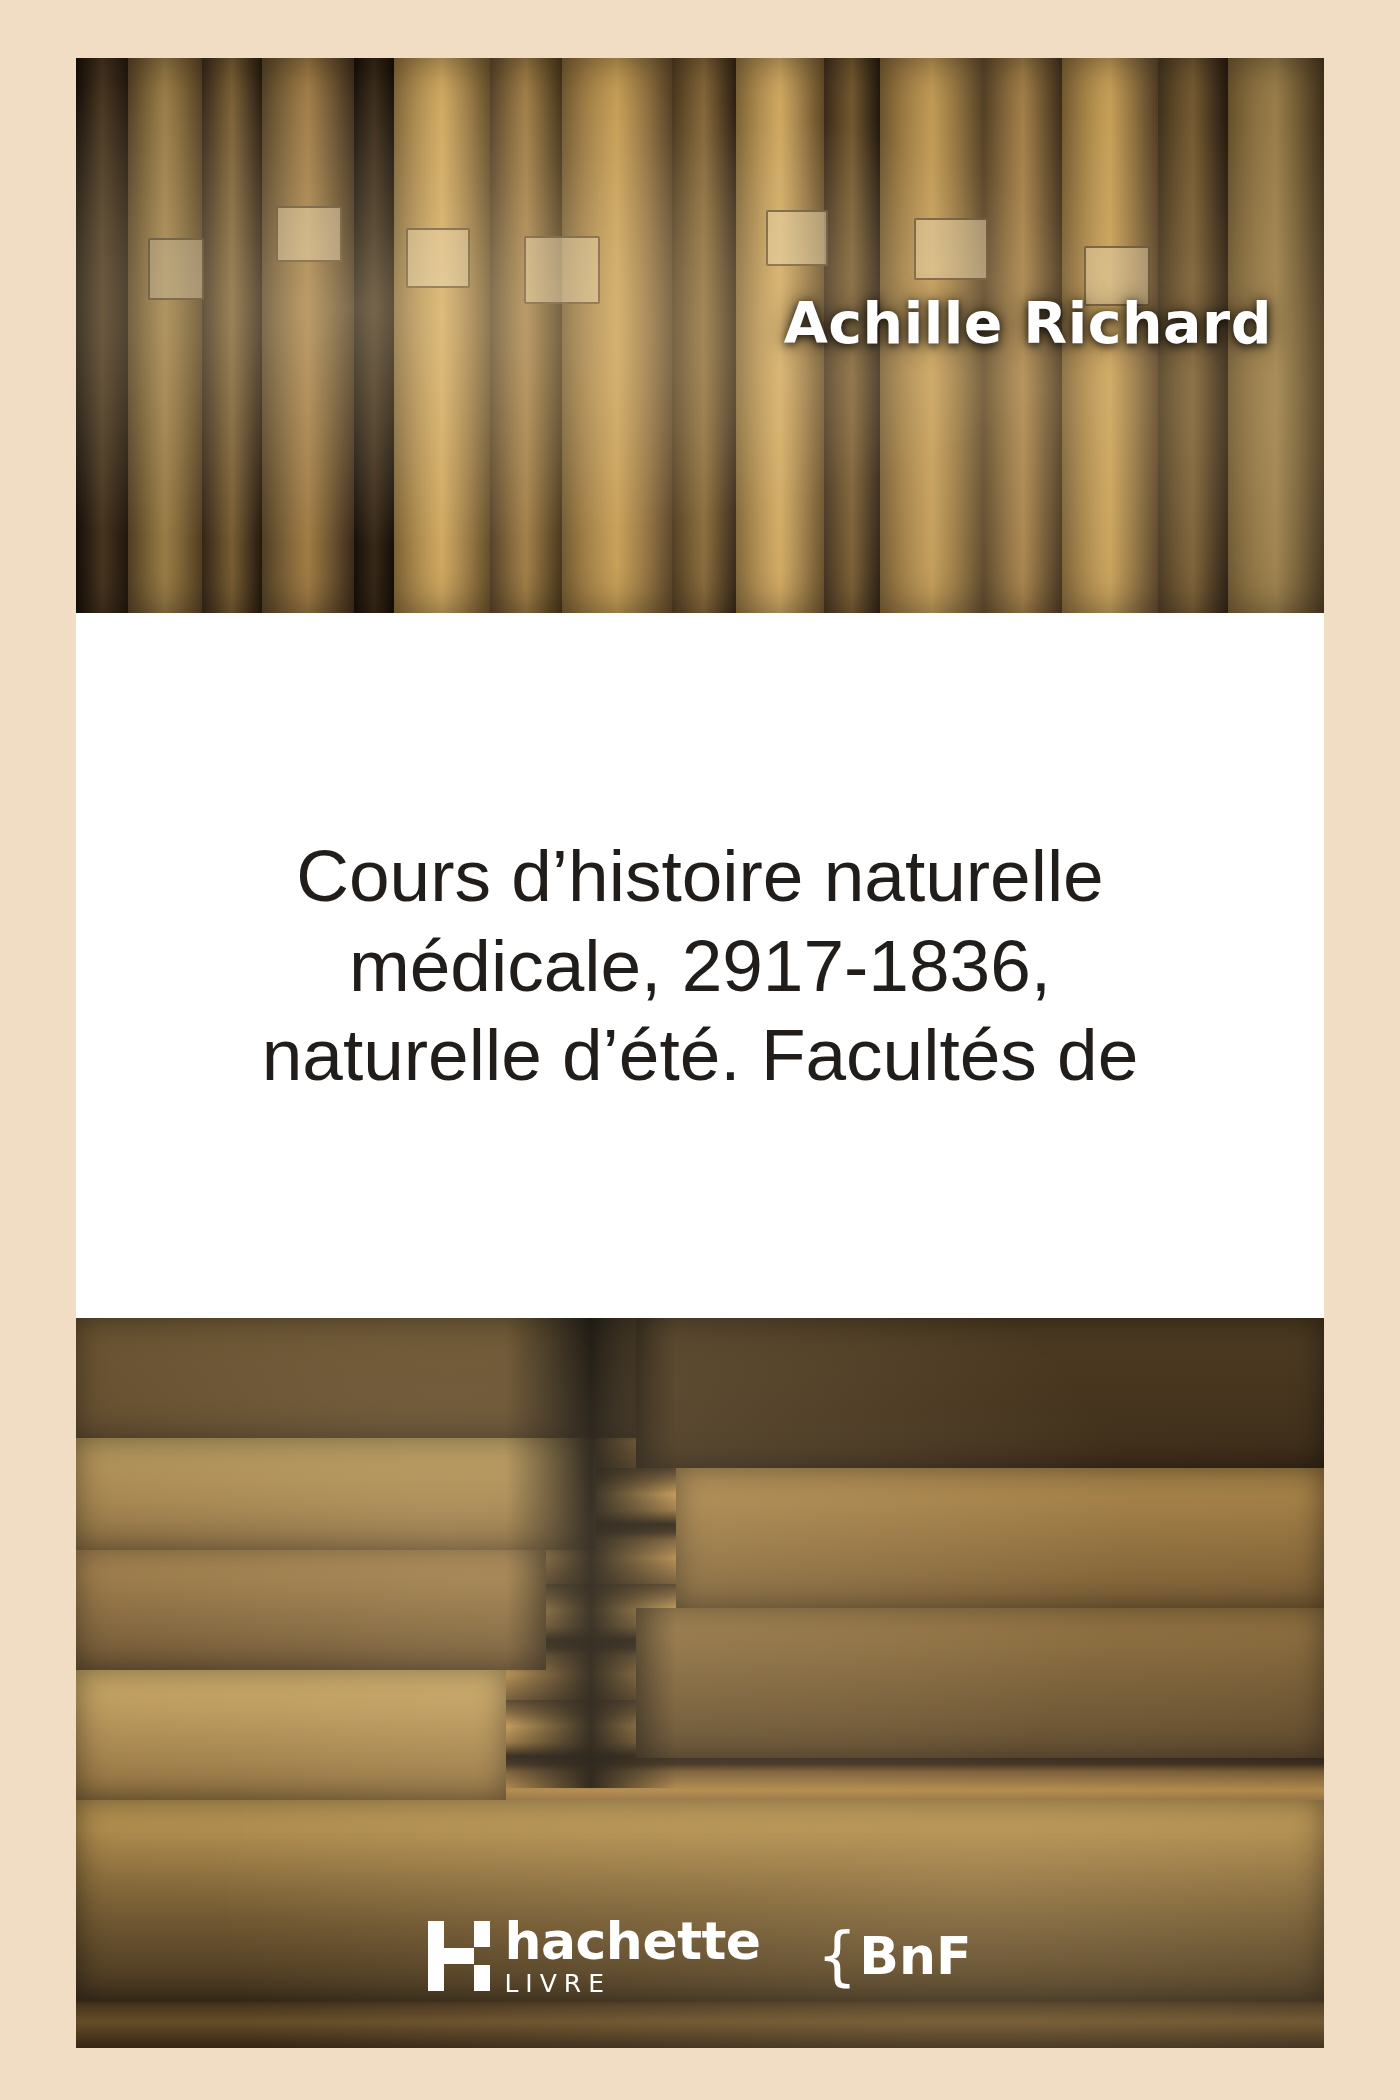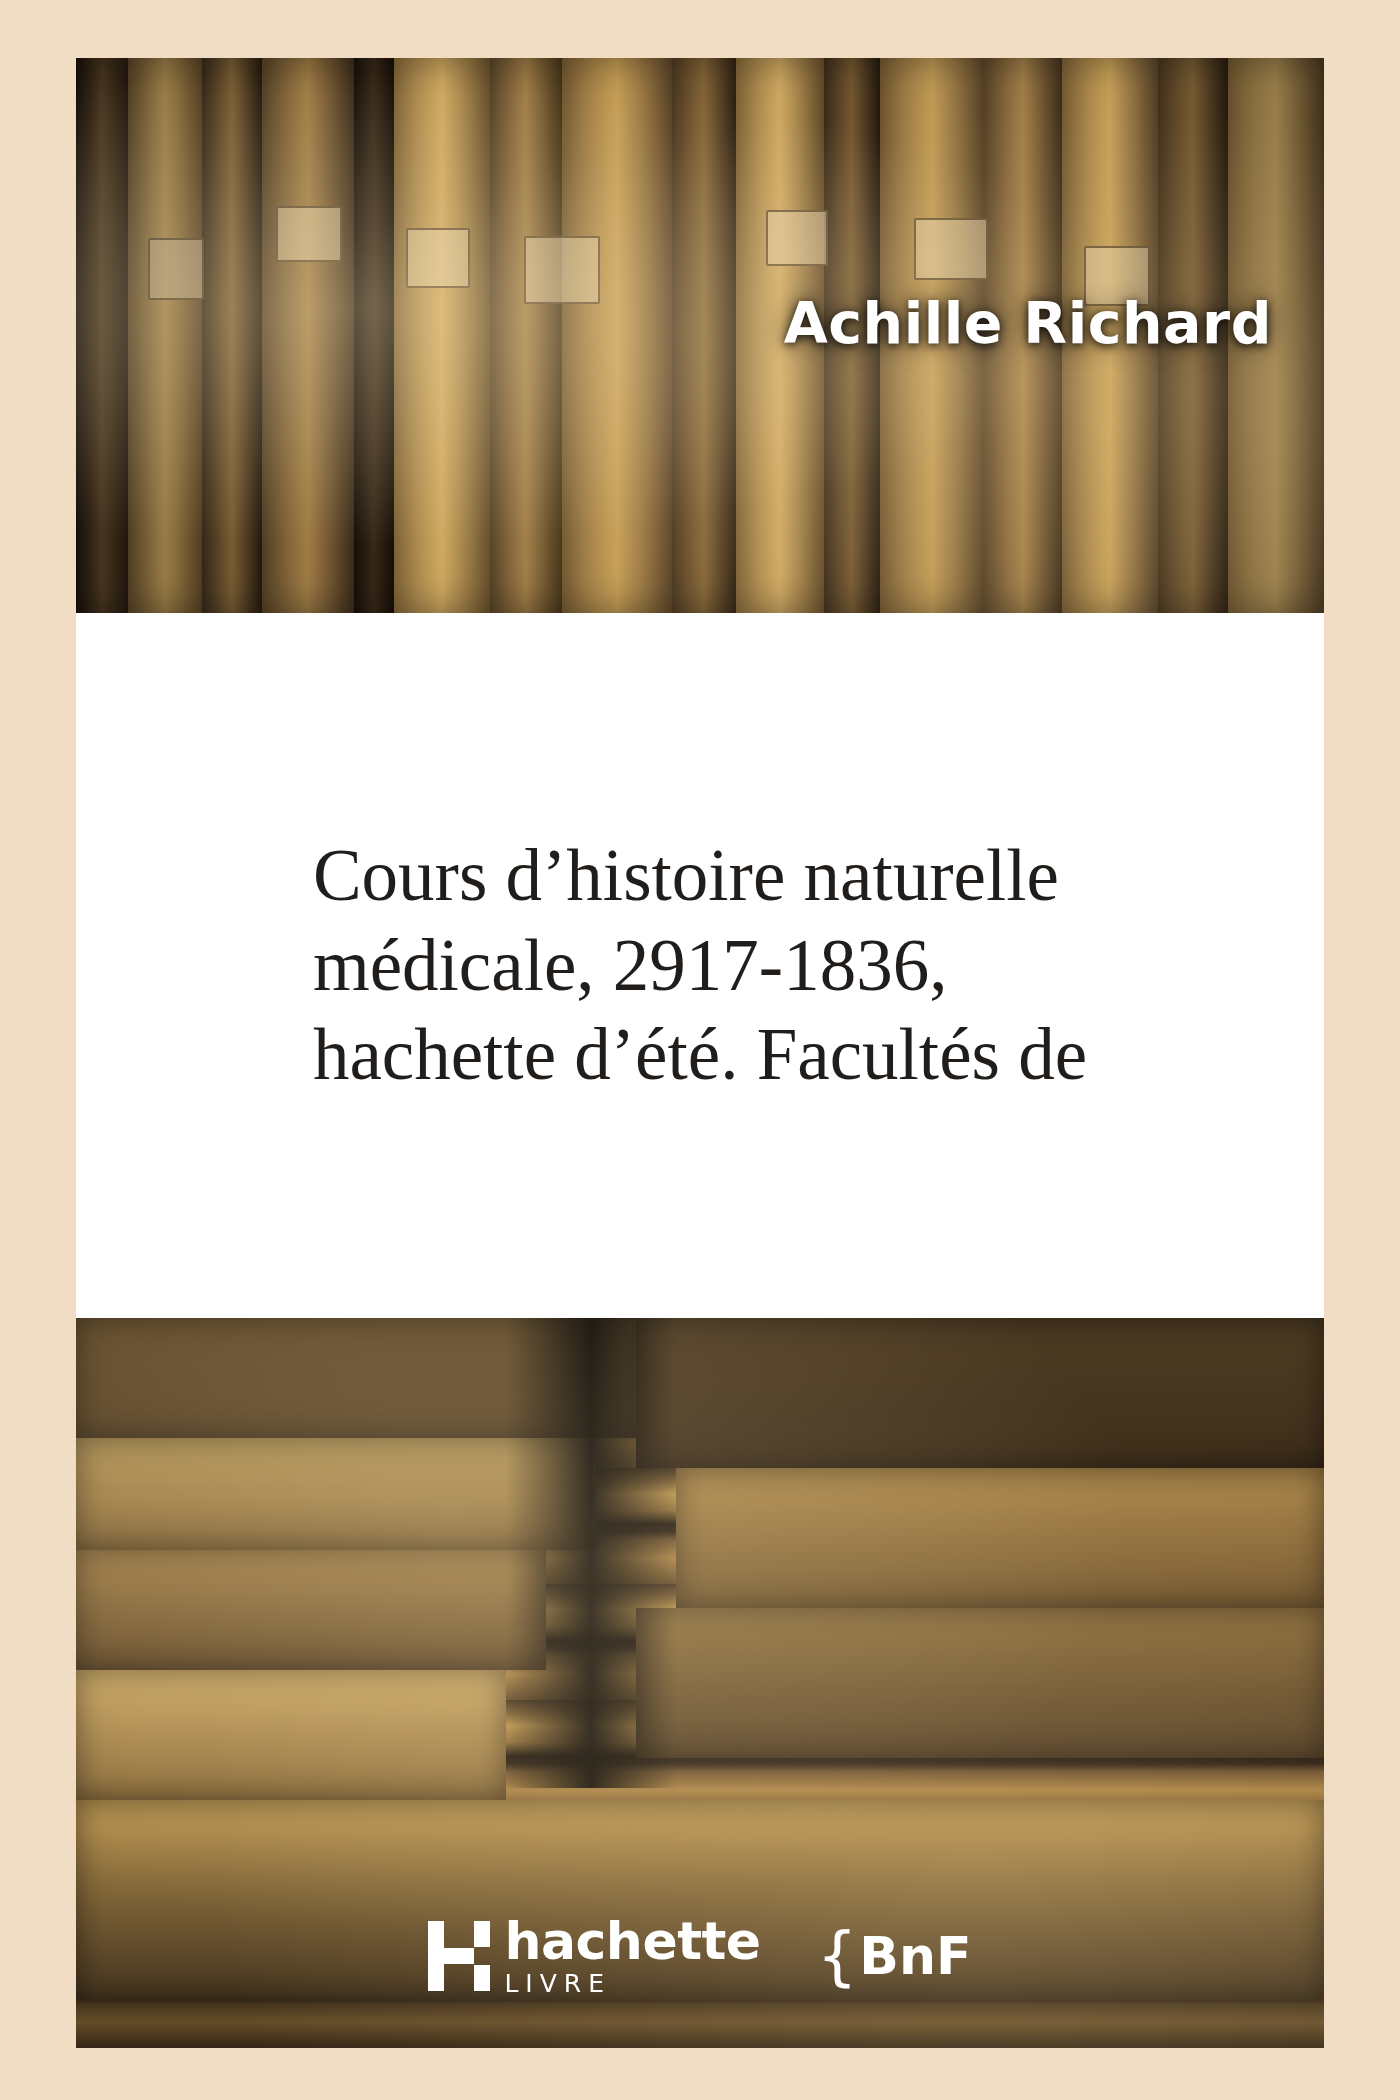--- a/index.html
+++ b/index.html
@@ -96,25 +96,25 @@
   .title-area {
     flex: 0 0 705px;
     background: #ffffff;
     display: flex;
     align-items: center;
     justify-content: center;
     padding: 0 58px;
     box-sizing: border-box;
   }
   .title {
-    font-family: Liberation Serif, serif;
+    font-family: Liberation Sans, sans-serif;
     font-size: 73px;
     line-height: 1.23;
     color: #211d1a;
-    text-align: left;
+    text-align: center;
     font-weight: 400;
   }
 
   
   .band-bottom {
     position: relative;
     flex: 1 1 auto;
     overflow: hidden;
     background:
       linear-gradient(180deg, rgba(25,15,6,0.35) 0%, rgba(0,0,0,0) 22%),
@@ -237,21 +237,21 @@
 
       <div class="gloss"></div>
 
       <div class="author">Achille Richard</div>
     </div>
 
     <div class="title-area">
       <div class="title">
         <span>Cours d’histoire naturelle</span><br>
         <span>médicale, 2917-1836,</span><br>
-        <span>hachette d’été. Facultés de</span><br>
+        <span>naturelle d’été. Facultés de</span><br>
       </div>
     </div>
 
     <div class="band-bottom">
       <div class="stack" style="left:0px;   top:0px;   width:560px; height:120px; background:linear-gradient(180deg,#8b6a3a,#5d4526);"></div>
       <div class="stack" style="left:0px;   top:120px; width:520px; height:112px; background:linear-gradient(180deg,#c3a05c,#7d5f33);"></div>
       <div class="stack" style="left:0px;   top:232px; width:470px; height:120px; background:linear-gradient(180deg,#a07c45,#614828);"></div>
       <div class="stack" style="left:0px;   top:352px; width:430px; height:130px; background:linear-gradient(180deg,#caa763,#8a6a3a);"></div>
       <div class="stack" style="left:560px; top:0px;   width:688px; height:150px; background:linear-gradient(180deg,#6d5330,#3f2e1a);"></div>
       <div class="stack" style="left:600px; top:150px; width:648px; height:140px; background:linear-gradient(180deg,#b08a4c,#70542d);"></div>

